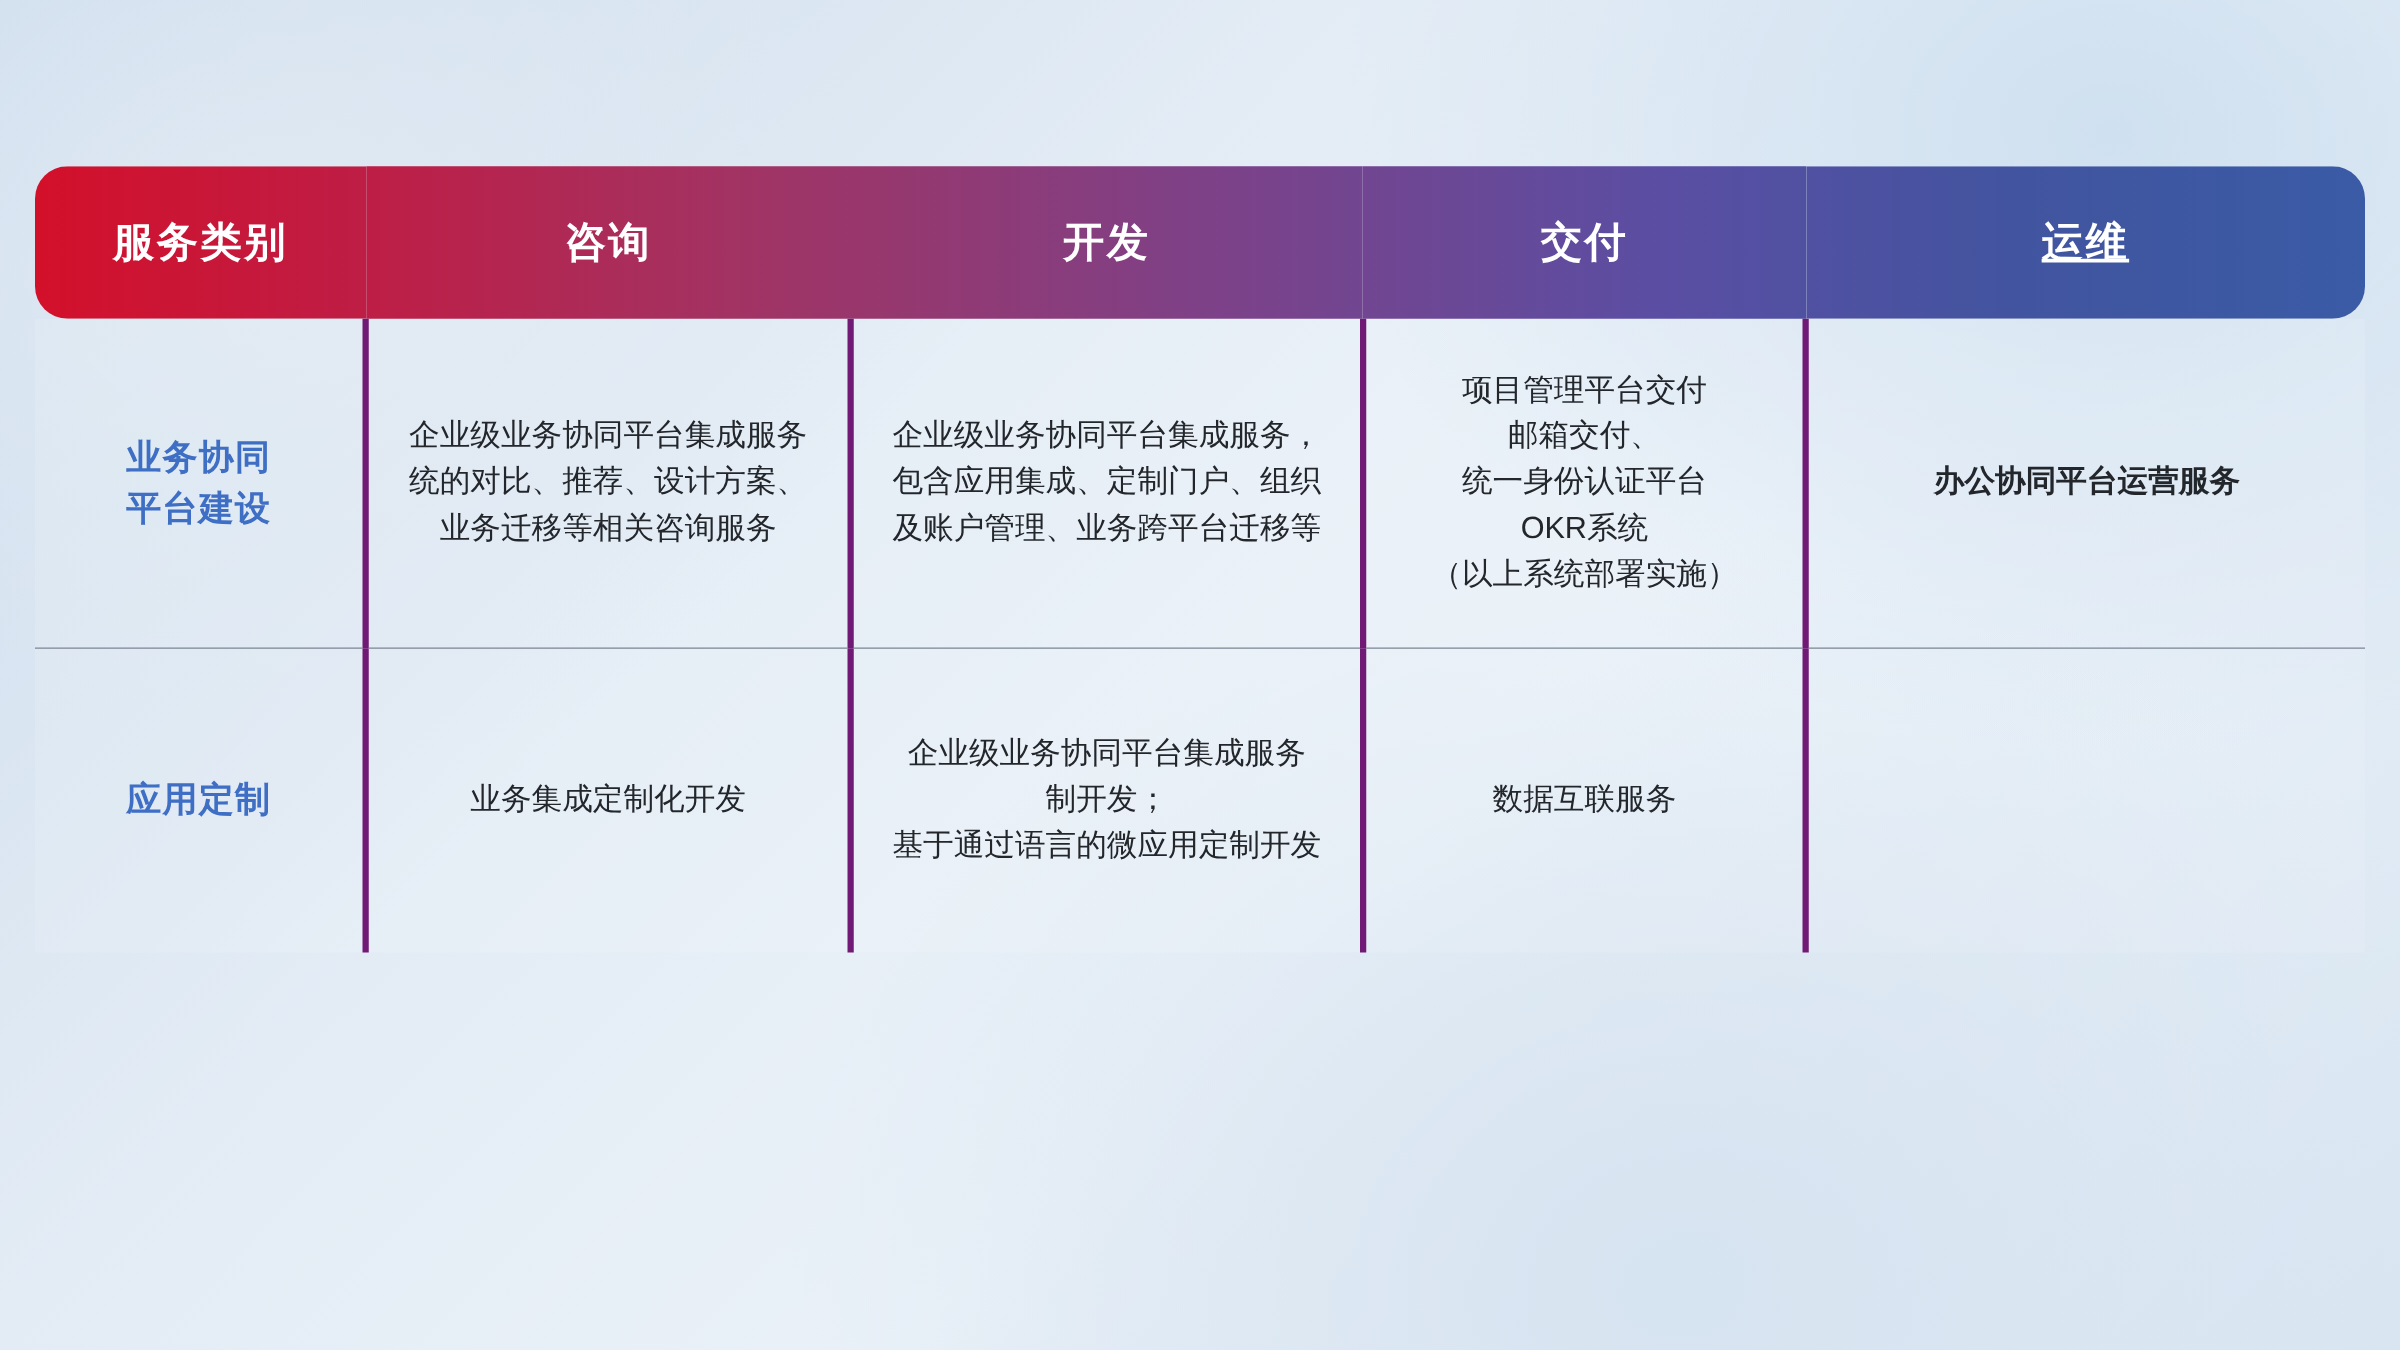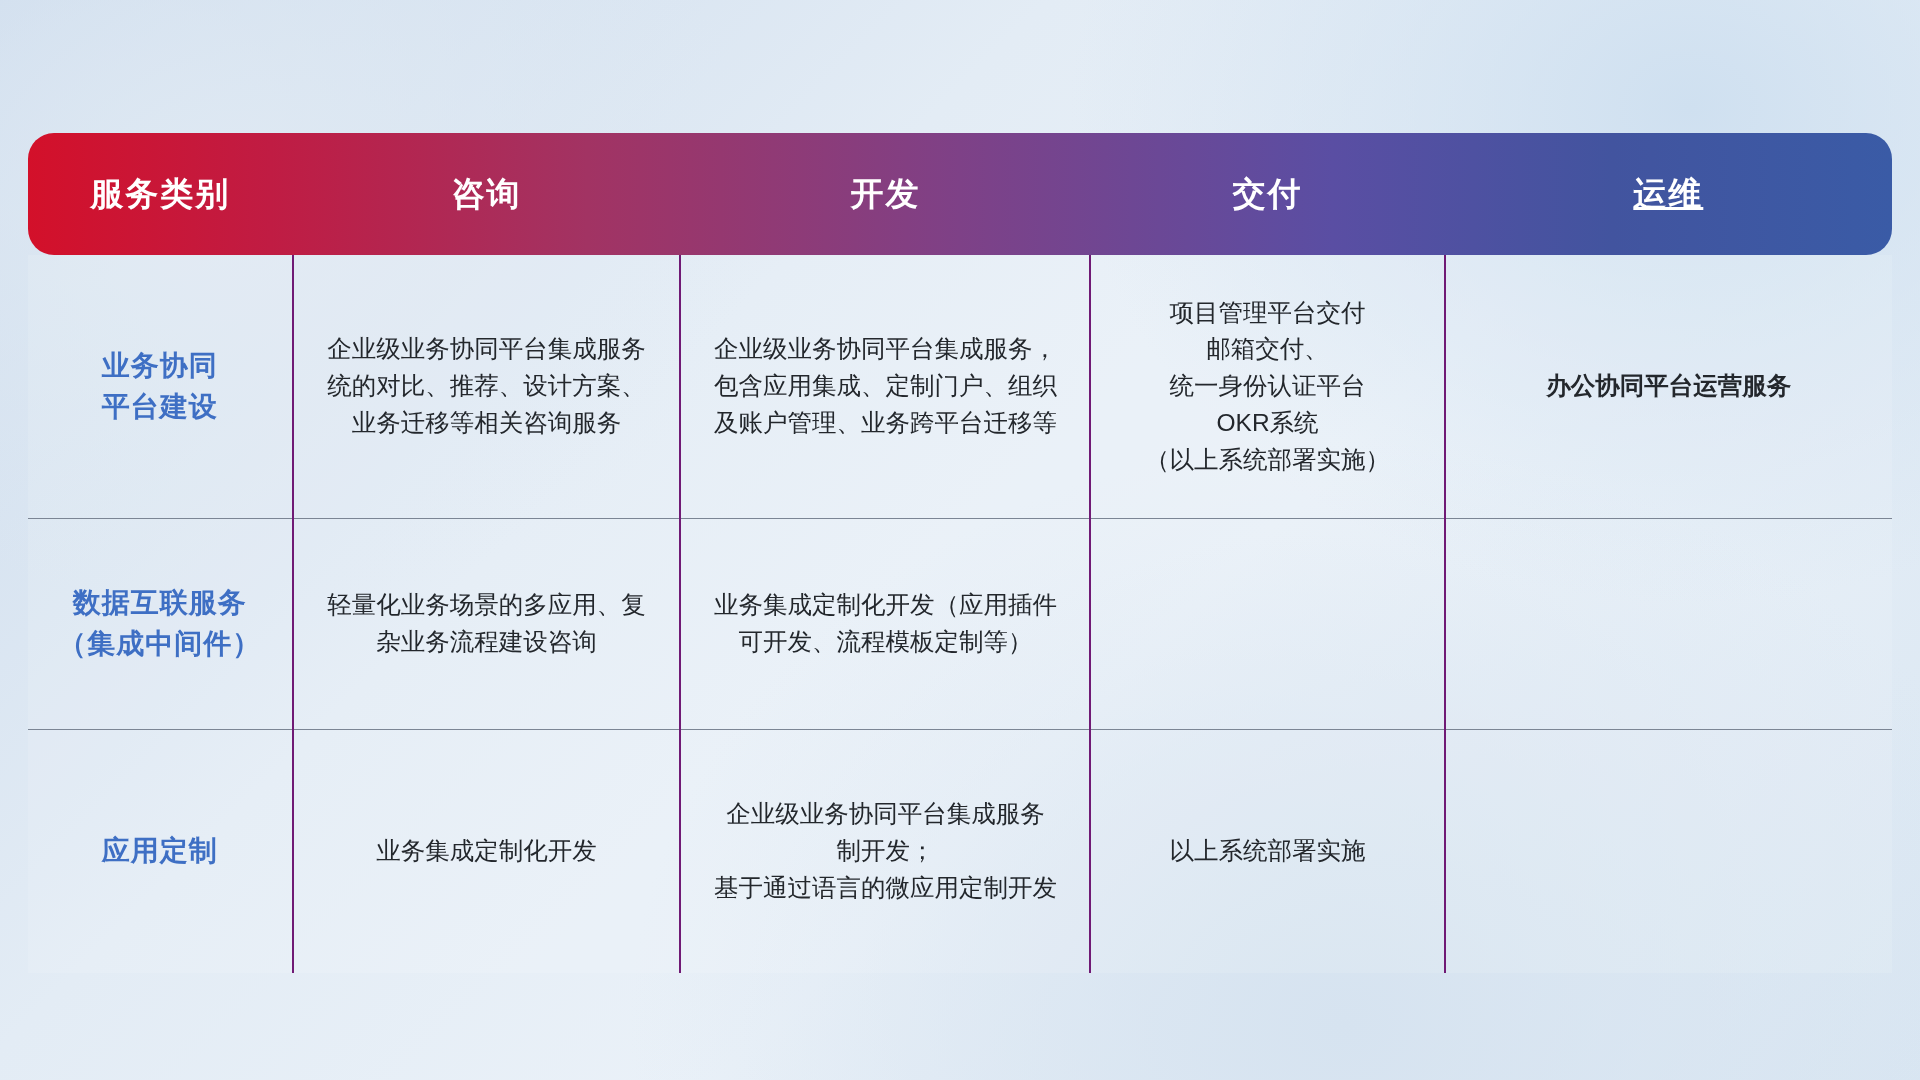--- a/index.html
+++ b/index.html
@@ -51,21 +51,21 @@
     border-top-left-radius: 26px;
     border-bottom-left-radius: 26px;
     margin-left: 27px;
   }
   thead th:last-child {
     border-top-right-radius: 26px;
     border-bottom-right-radius: 26px;
     text-decoration: underline;
   }
   tbody td {
-    border-right: 2px solid #701a75;
+    border-right: 5px solid #701a75;
     border-bottom: 1px solid #7b8594;
     vertical-align: middle;
     text-align: center;
     color: #23272c;
     font-size: 24.5px;
     line-height: 1.5;
     padding: 14px 16px;
     background: rgba(255,255,255,0.12);
   }
   tbody tr:last-child td {
@@ -130,49 +130,33 @@
             <span class="cell-line">项目管理平台交付</span>
             <span class="cell-line">邮箱交付、</span>
             <span class="cell-line">统一身份认证平台</span>
             <span class="cell-line">OKR系统</span>
             <span class="cell-line">（以上系统部署实施）</span>
           </td>
           <td>
             <span class="cell-line">办公协同平台运营服务</span>
           </td>
         </tr>
-        <tr class="r2">
-          <td class="rowhead">
-            <span class="cell-line">数据互联服务</span>
-            <span class="cell-line">（集成中间件）</span>
-          </td>
-          <td>
-            <span class="cell-line">轻量化业务场景的多应用、复</span>
-            <span class="cell-line">杂业务流程建设咨询</span>
-          </td>
-          <td>
-            <span class="cell-line">业务集成定制化开发（应用插件</span>
-            <span class="cell-line">可开发、流程模板定制等）</span>
-          </td>
-          <td class="empty-cell"></td>
-          <td class="empty-cell"></td>
-        </tr>
         <tr class="r3">
           <td class="rowhead">
             <span class="cell-line">应用定制</span>
           </td>
           <td>
             <span class="cell-line">业务集成定制化开发</span>
           </td>
           <td>
             <span class="cell-line">企业级业务协同平台集成服务</span>
             <span class="cell-line">制开发；</span>
             <span class="cell-line">基于通过语言的微应用定制开发</span>
           </td>
           <td>
-            <span class="cell-line">以上系统部署实施</span>
+            <span class="cell-line">数据互联服务</span>
           </td>
           <td class="empty-cell"></td>
         </tr>
       </tbody>
     </table>
   </div>
 </div>
 
 </body></html>

